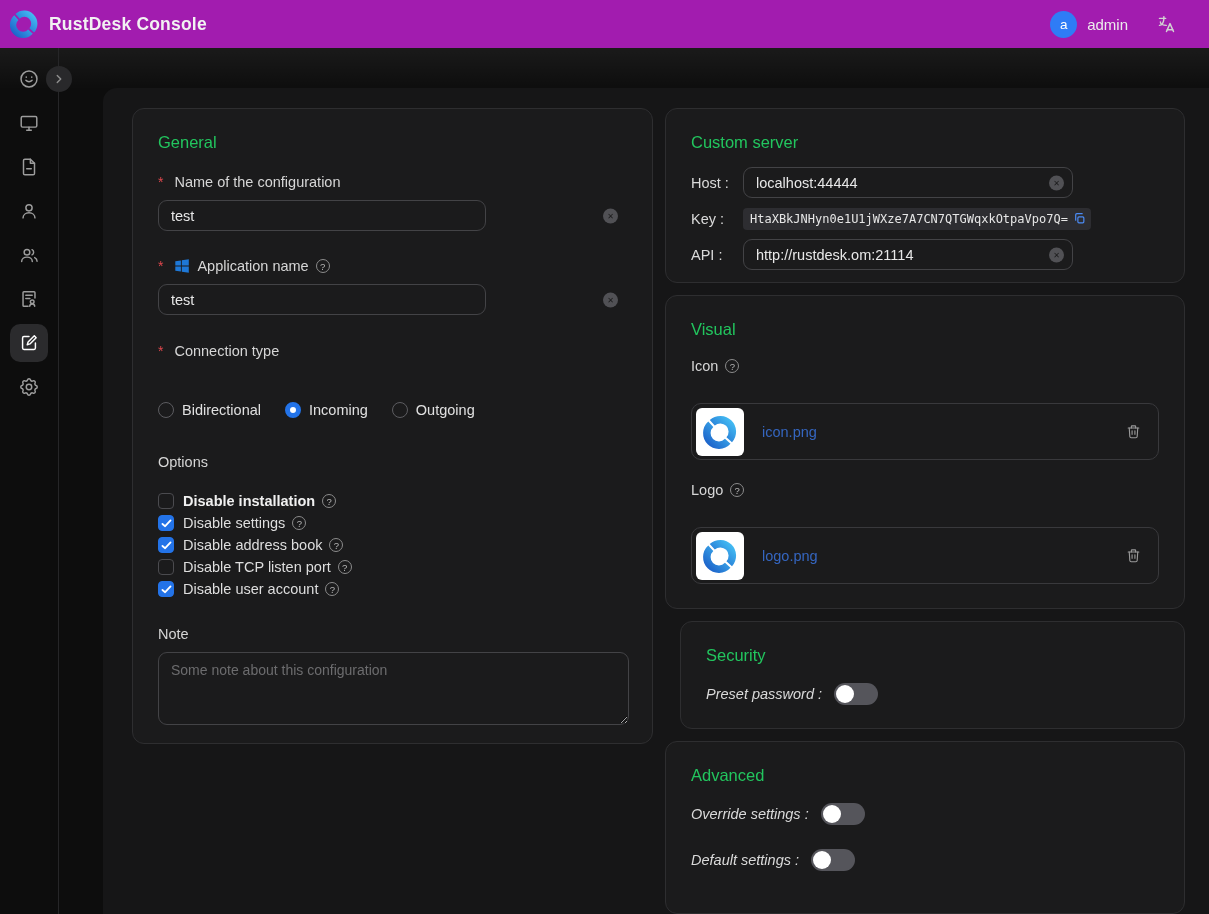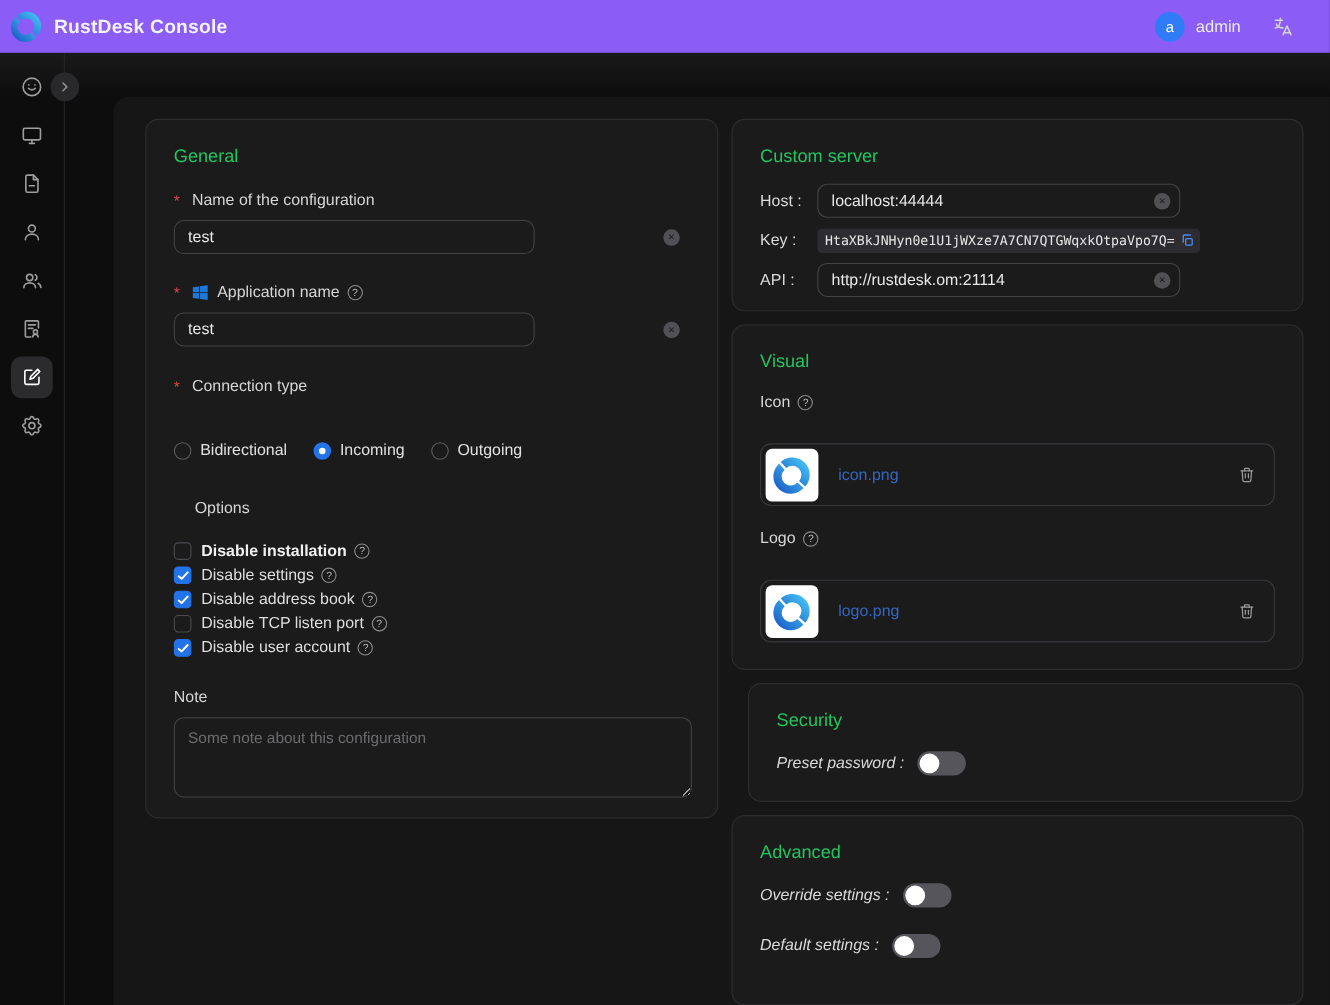--- a/index.html
+++ b/index.html
@@ -1,20 +1,20 @@
 <!DOCTYPE html>
 <html><head>
 <meta charset="utf-8">
 <style>
   * { margin:0; padding:0; box-sizing:border-box; }
   html,body { width:1209px; height:914px; overflow:hidden; background:#0d0d0d;
     font-family:"Liberation Sans","DejaVu Sans",sans-serif; color:#e4e4e4; }
 
   
-  .topbar { position:absolute; left:0; top:0; width:1209px; height:48px; background:#8b5cf6;
+  .topbar { position:absolute; left:0; top:0; width:1209px; height:48px; background:#a21caf;
     display:flex; align-items:center; padding:0 32px 0 9px; z-index:10; }
   .brand { display:flex; align-items:center; gap:10px; }
   .brand-title { font-size:17.5px; font-weight:700; color:#f2f2f2; letter-spacing:.2px; }
   .topbar-right { margin-left:auto; display:flex; align-items:center; gap:14px; }
   .user-chip { display:flex; align-items:center; gap:10px; cursor:pointer; }
   .avatar { width:27px; height:27px; border-radius:50%; background:#2f7cf6; color:#fff;
     display:flex; align-items:center; justify-content:center; font-size:13.5px; }
   .username { font-size:15px; color:#ececec; }
   .lang-btn { margin-left:14px; display:flex; align-items:center; }
 
@@ -57,21 +57,21 @@
   .text-input { width:328px; height:31px; background:transparent; border:1px solid #434346;
     border-radius:9px; color:#e8e8e8; font-size:14.5px; padding:0 30px 0 12px; outline:none;
     font-family:"Liberation Sans","DejaVu Sans",sans-serif; }
   .clear-btn { position:absolute; right:9px; top:50%; transform:translateY(-50%);
     width:15px; height:15px; border-radius:50%; background:#515155; color:#1b1b1c;
     display:flex; align-items:center; justify-content:center; font-size:8px; font-weight:700; cursor:pointer; }
   .clear-btn::before { content:"\2715"; }
 
   .general-card { height:636px; }
   .mt22 { margin-top:22px; } .mt27 { margin-top:27px; } .mt28 { margin-top:28px; }
-  .mt36 { margin-top:36px;margin-left:19px; } .mt16 { margin-top:16px; } .mt20 { margin-top:20px; } .mt26 { margin-top:26px; }
+  .mt36 { margin-top:36px; } .mt16 { margin-top:16px; } .mt20 { margin-top:20px; } .mt26 { margin-top:26px; }
 
   .win-logo { width:16px; height:16px; flex:0 0 auto; }
 
   .radio-group { display:flex; align-items:center; gap:24px; }
   .radio-row { display:flex; align-items:center; gap:8px; cursor:pointer;margin-top:27px; }
   .radio { width:16px; height:16px; border-radius:50%; border:1.5px solid #5c5c60; background:transparent; }
   .radio.on { border:5px solid #2373e8; background:#ffffff; }
   .radio-label { font-size:14.5px; color:#e0e0e0; }
 
   .cb-list { display:flex; flex-direction:column; }

